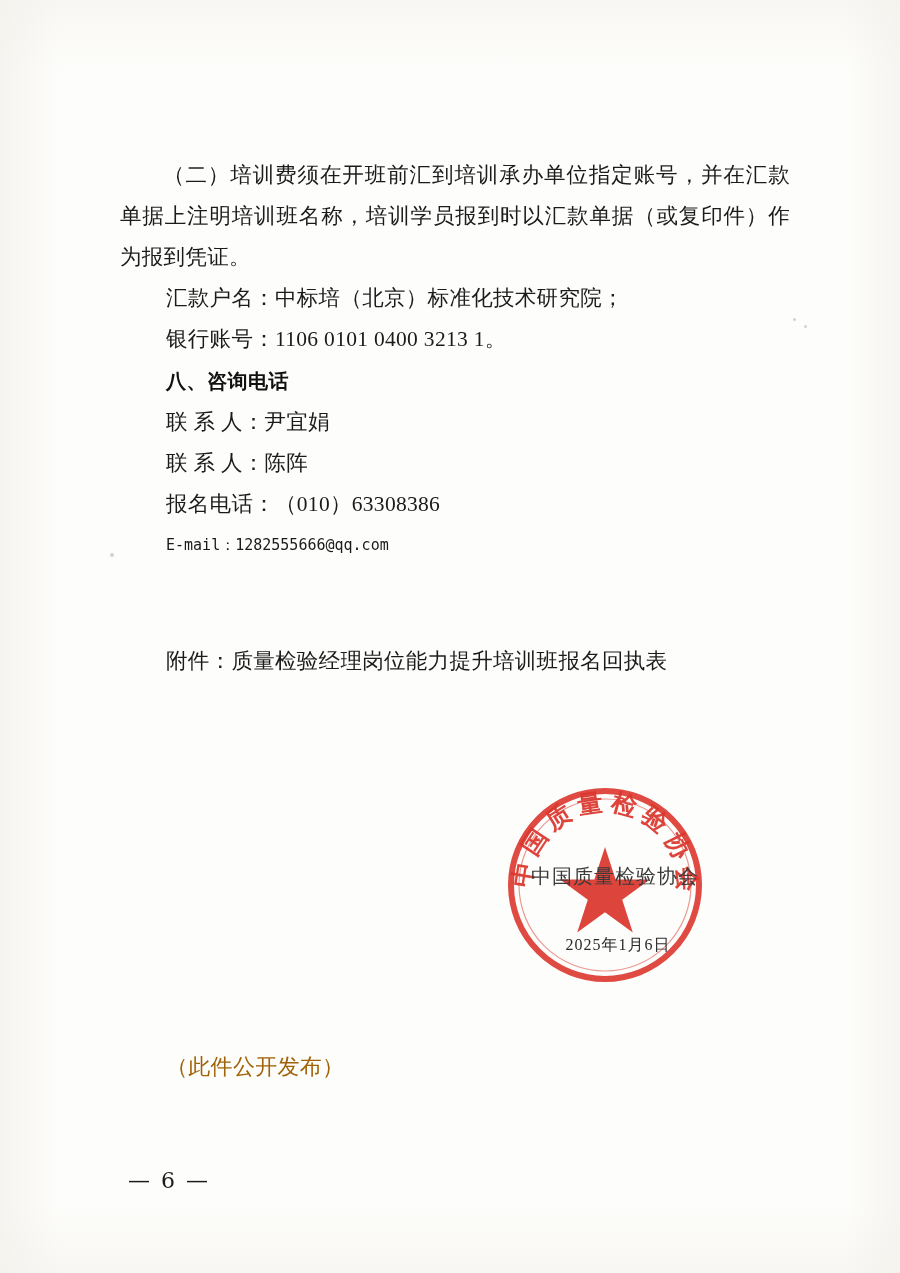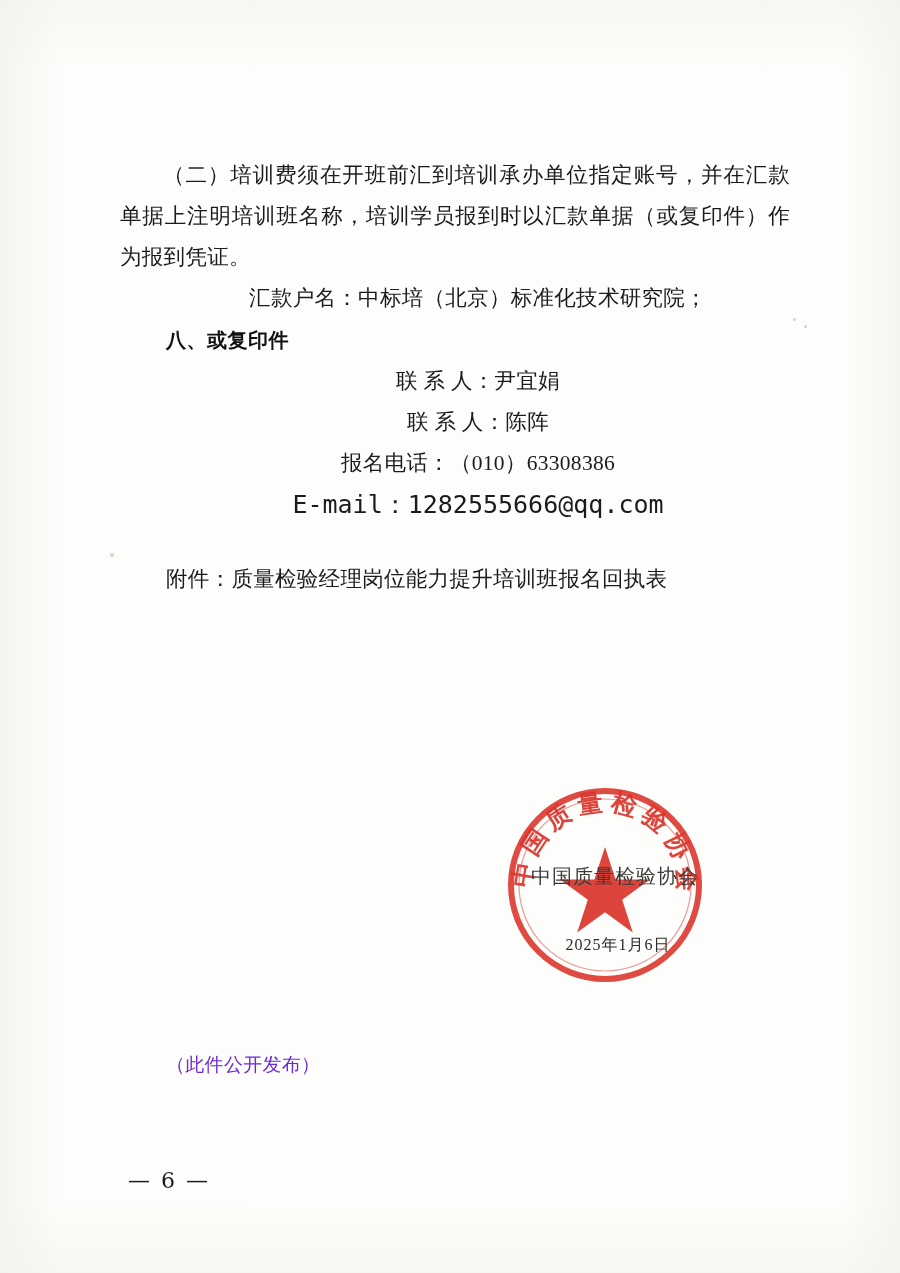--- a/index.html
+++ b/index.html
@@ -49,43 +49,43 @@
   }
   .line {
     font-size: 21.5px;
     line-height: 41px;
     color: #1b1b1b;
     letter-spacing: 0.3px;
     white-space: pre;
   }
   .line.ind {
     padding-left: 46px;
-    text-align: center;
   }
   .heading {
     font-family: "DejaVu Sans", sans-serif;
     font-weight: bold;
     font-size: 20px;
     line-height: 42px;
     color: #111111;
     padding-left: 46px;
     letter-spacing: 0.5px;
   }
   .mono {
     font-family: "DejaVu Sans Mono", monospace;
-    font-size: 25px;
+    font-size: 15px;
     letter-spacing: 0px;
   }
   .spacer-lg { height: 34px; }
   .attachment {
     font-size: 21.5px;
     line-height: 41px;
     color: #1b1b1b;
     padding-left: 46px;
     letter-spacing: 0.3px;
+    margin-top: 41px;
   }
   
   .seal-area {
     position: absolute;
     left: 505px;
     top: 785px;
     width: 230px;
     height: 230px;
   }
   .seal {
@@ -115,22 +115,22 @@
     text-align: center;
     font-size: 20px;
     color: #3a3a3a;
     letter-spacing: 1px;
     white-space: pre;
   }
   .publish-note {
     position: absolute;
     left: 166px;
     top: 1052px;
-    font-size: 19px;
-    color: #6d28d9;
+    font-size: 22px;
+    color: #a16207;
     letter-spacing: 0.3px;
   }
   .page-number {
     position: absolute;
     left: 128px;
     top: 1168px;
     font-size: 22px;
     color: #1b1b1b;
     font-family: "DejaVu Serif", serif;
     letter-spacing: 2px;
@@ -150,22 +150,23 @@
 
   <div class="speck" style="left:110px; top:553px; width:4px; height:4px;"></div>
   <div class="speck" style="left:793px; top:318px; width:3px; height:3px;"></div>
   <div class="speck" style="left:804px; top:325px; width:3px; height:3px;"></div>
 
   <div class="content">
 
     <p class="para indent">（二）培训费须在开班前汇到培训承办单位指定账号，并在汇款单据上注明培训班名称，培训学员报到时以汇款单据（或复印件）作为报到凭证。</p>
 
     <div class="line ind">汇款户名：中标培（北京）标准化技术研究院；</div>
+    <div class="line ind">银行账号：1106 0101 0400 3213 1。</div>
 
-    <div class="heading">八、或复印件</div>
+    <div class="heading">八、咨询电话</div>
 
     <div class="line ind">联 系 人：尹宜娟</div>
     <div class="line ind">联 系 人：陈阵</div>
     <div class="line ind">报名电话：（010）63308386</div>
     <div class="line ind mono">E-mail：1282555666@qq.com</div>
 
     <div class="spacer-lg"></div>
 
     <div class="attachment">附件：质量检验经理岗位能力提升培训班报名回执表</div>
   </div>

